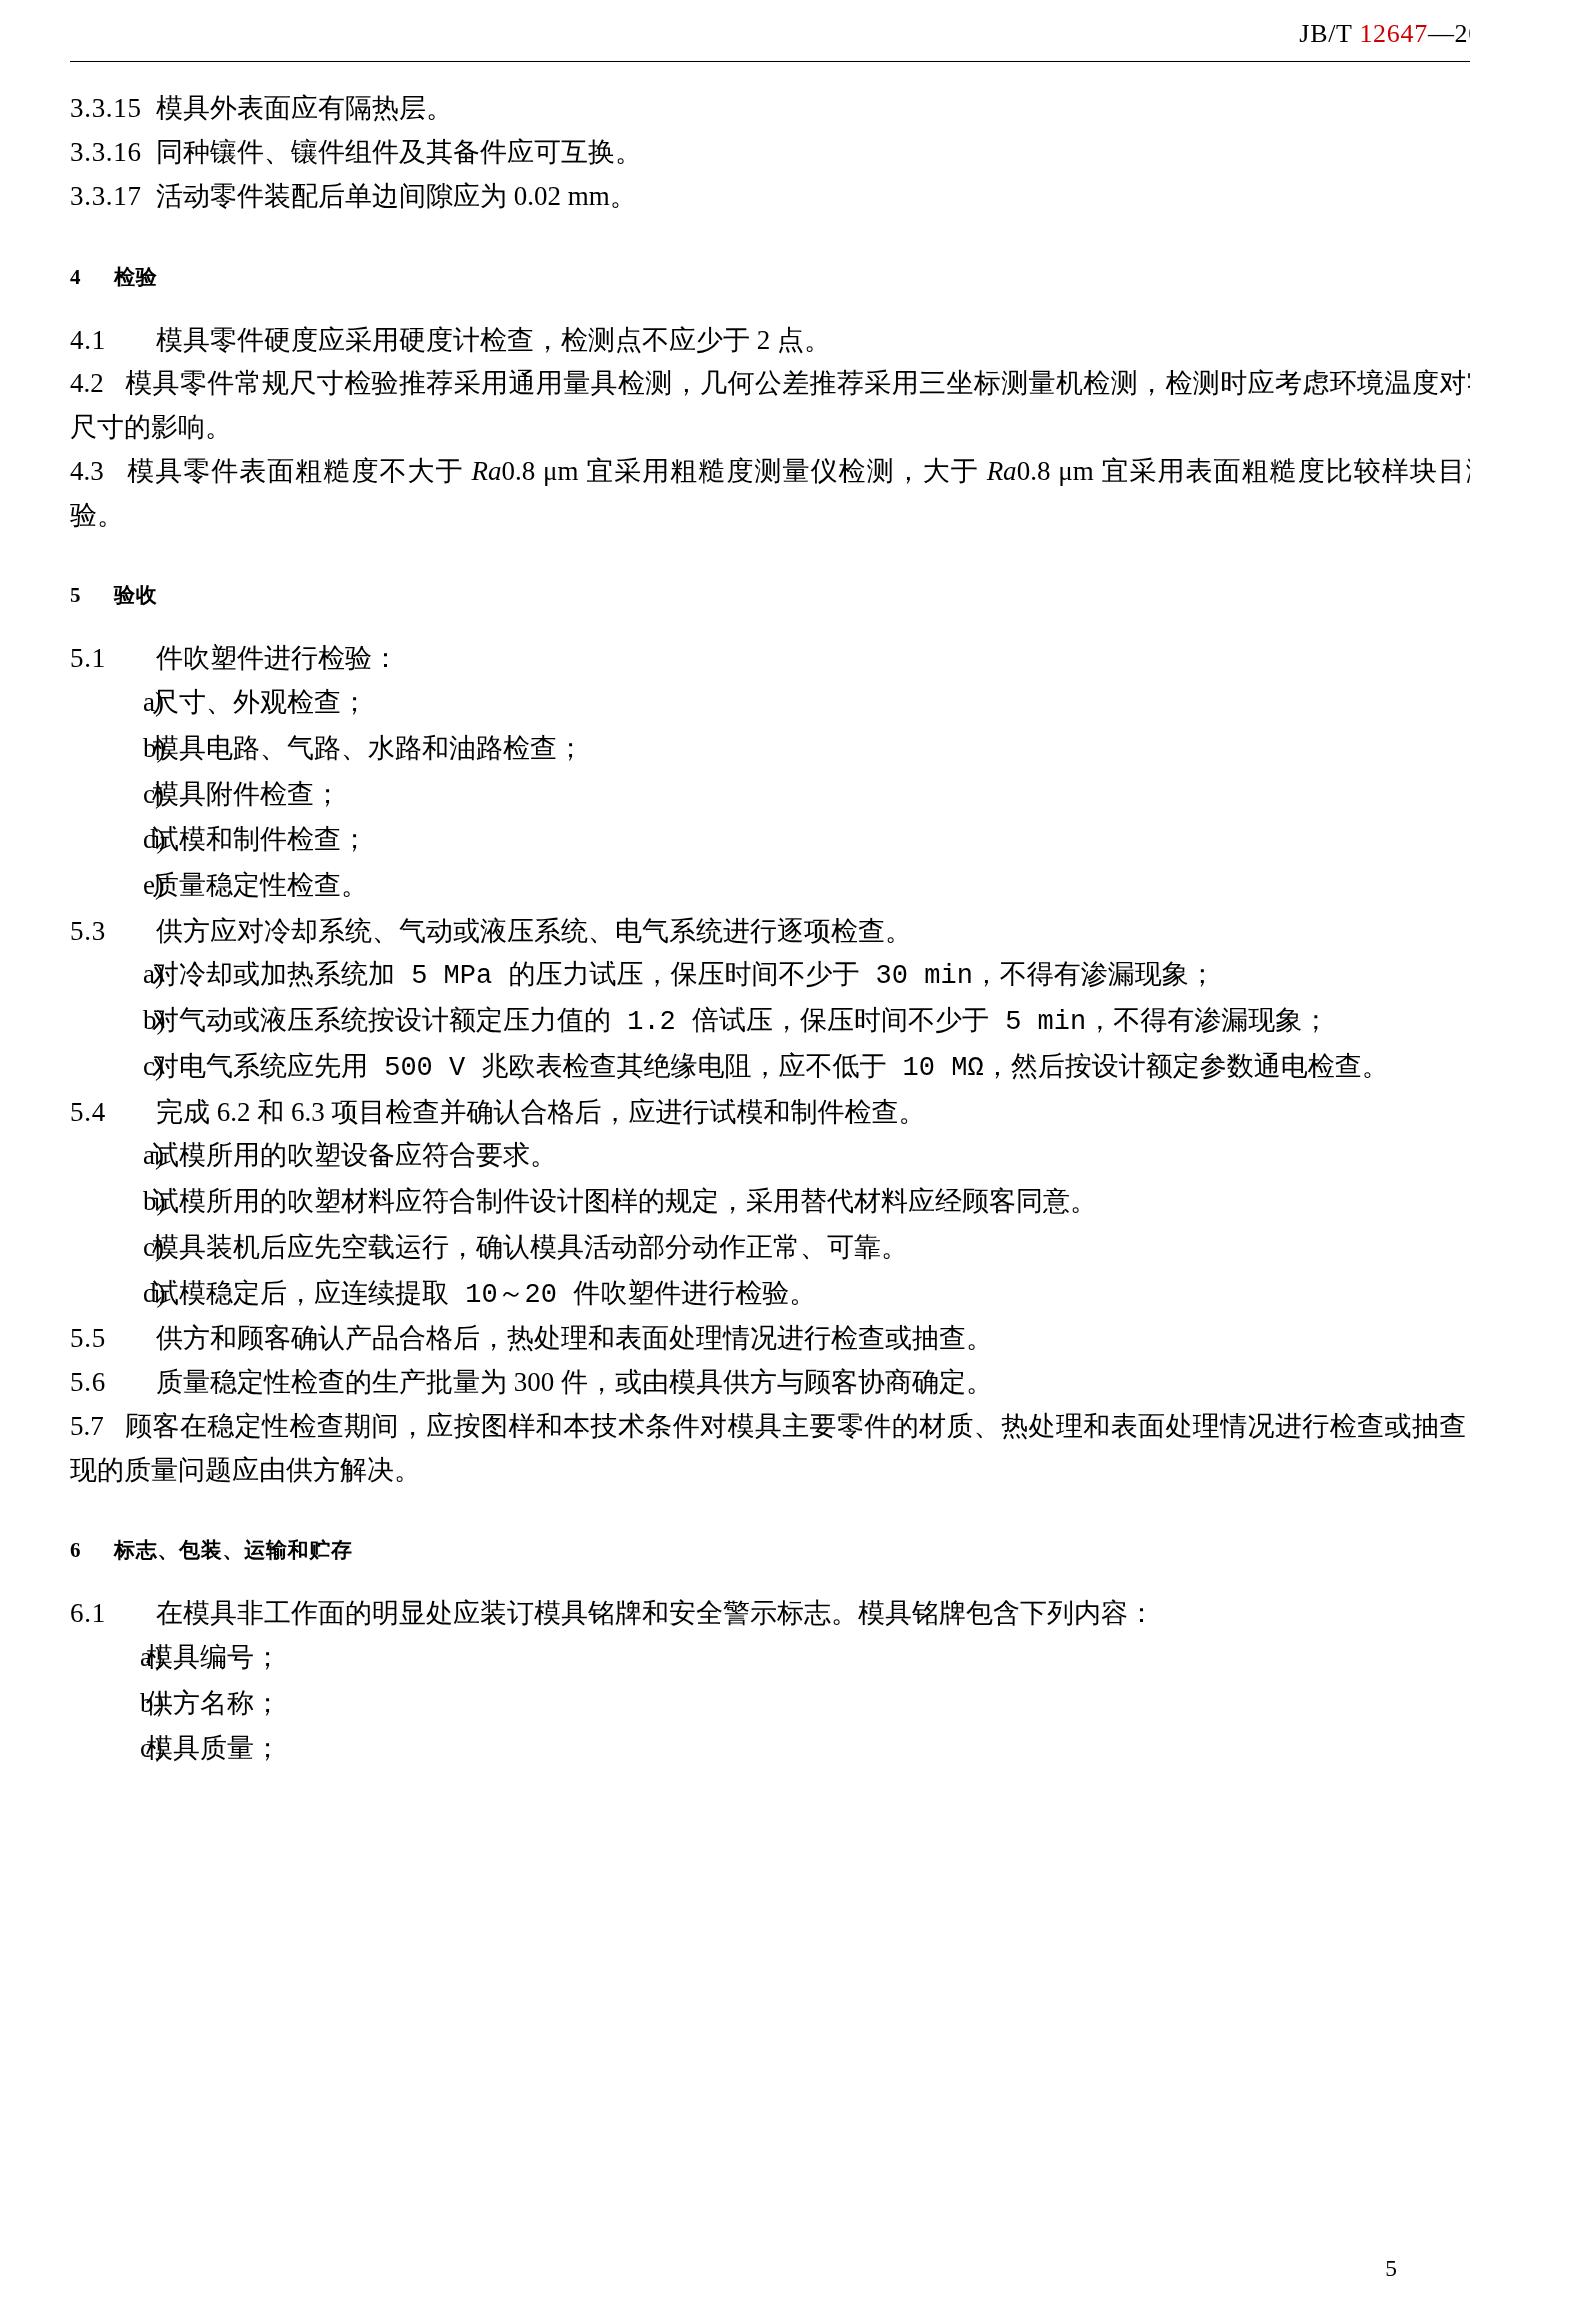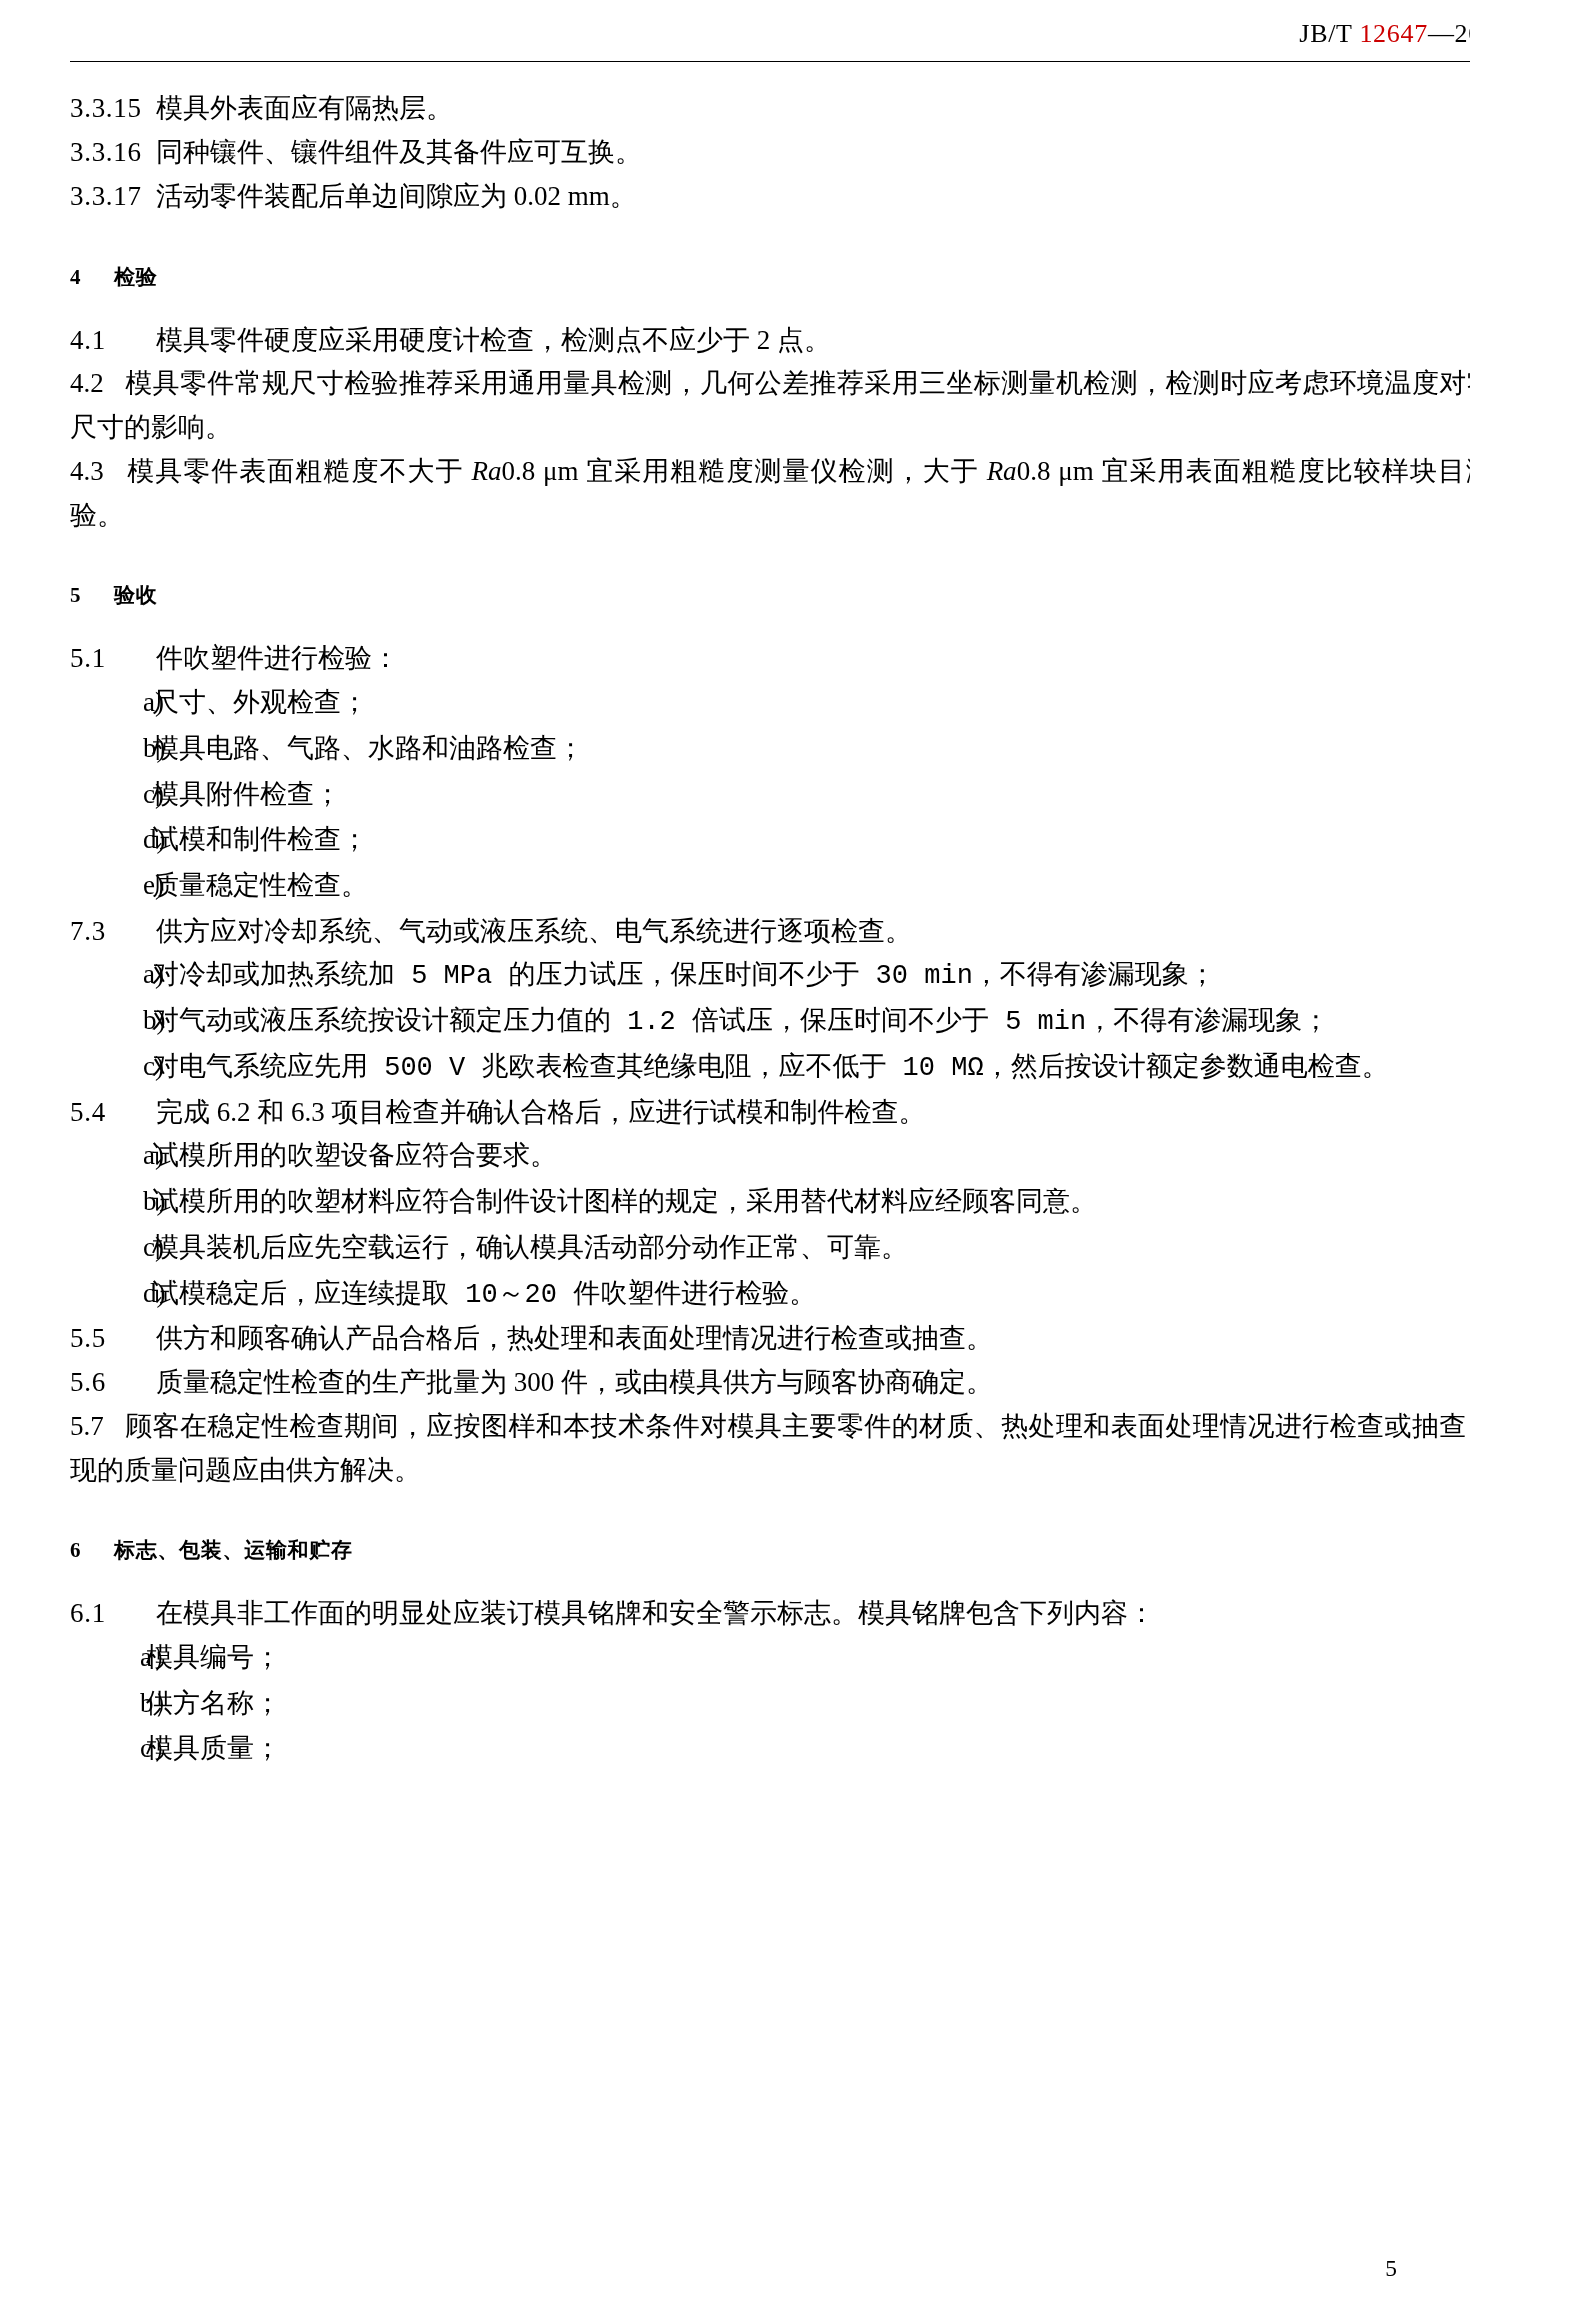--- a/index.html
+++ b/index.html
@@ -197,21 +197,21 @@
           <span class="itxt">试模和制件检查；</span>
         </li>
         <li>
           <span class="marker">e)</span>
           <span class="itxt">质量稳定性检查。</span>
         </li>
       </ul>
 
 
       <div class="clause">
-        <span class="no">7.3</span>
+        <span class="no">5.3</span>
         <span class="txt">供方应对冷却系统、气动或液压系统、电气系统进行逐项检查。</span>
       </div>
 
       <ul class="list">
         <li>
           <span class="marker">a)</span>
           <span class="itxt">对冷却或加热系统加 5 MPa 的压力试压，保压时间不少于 30 min，不得有渗漏现象；</span>
         </li>
         <li>
           <span class="marker">b)</span>

